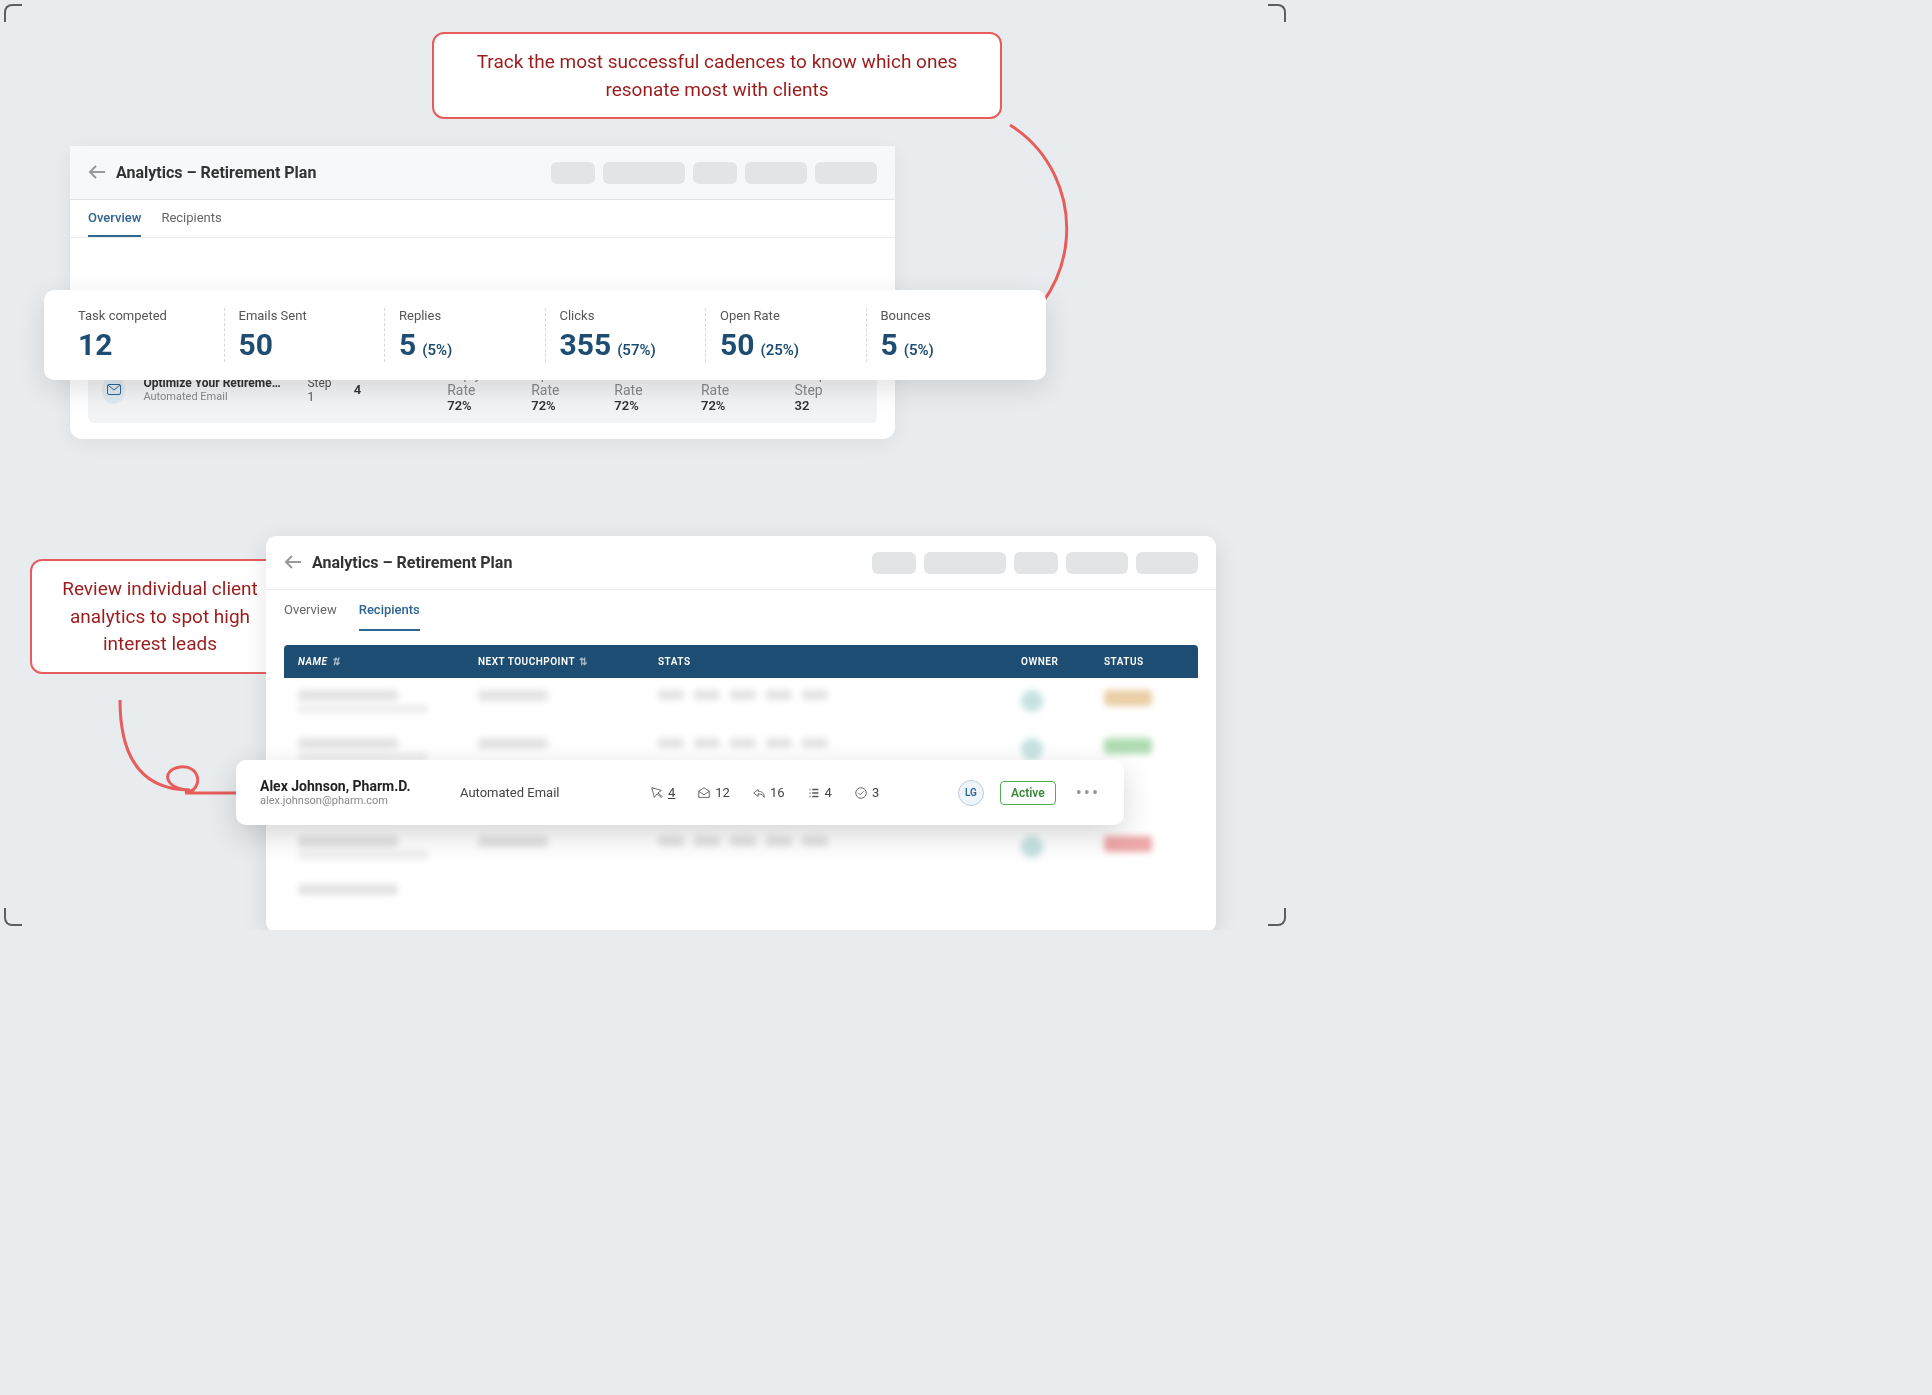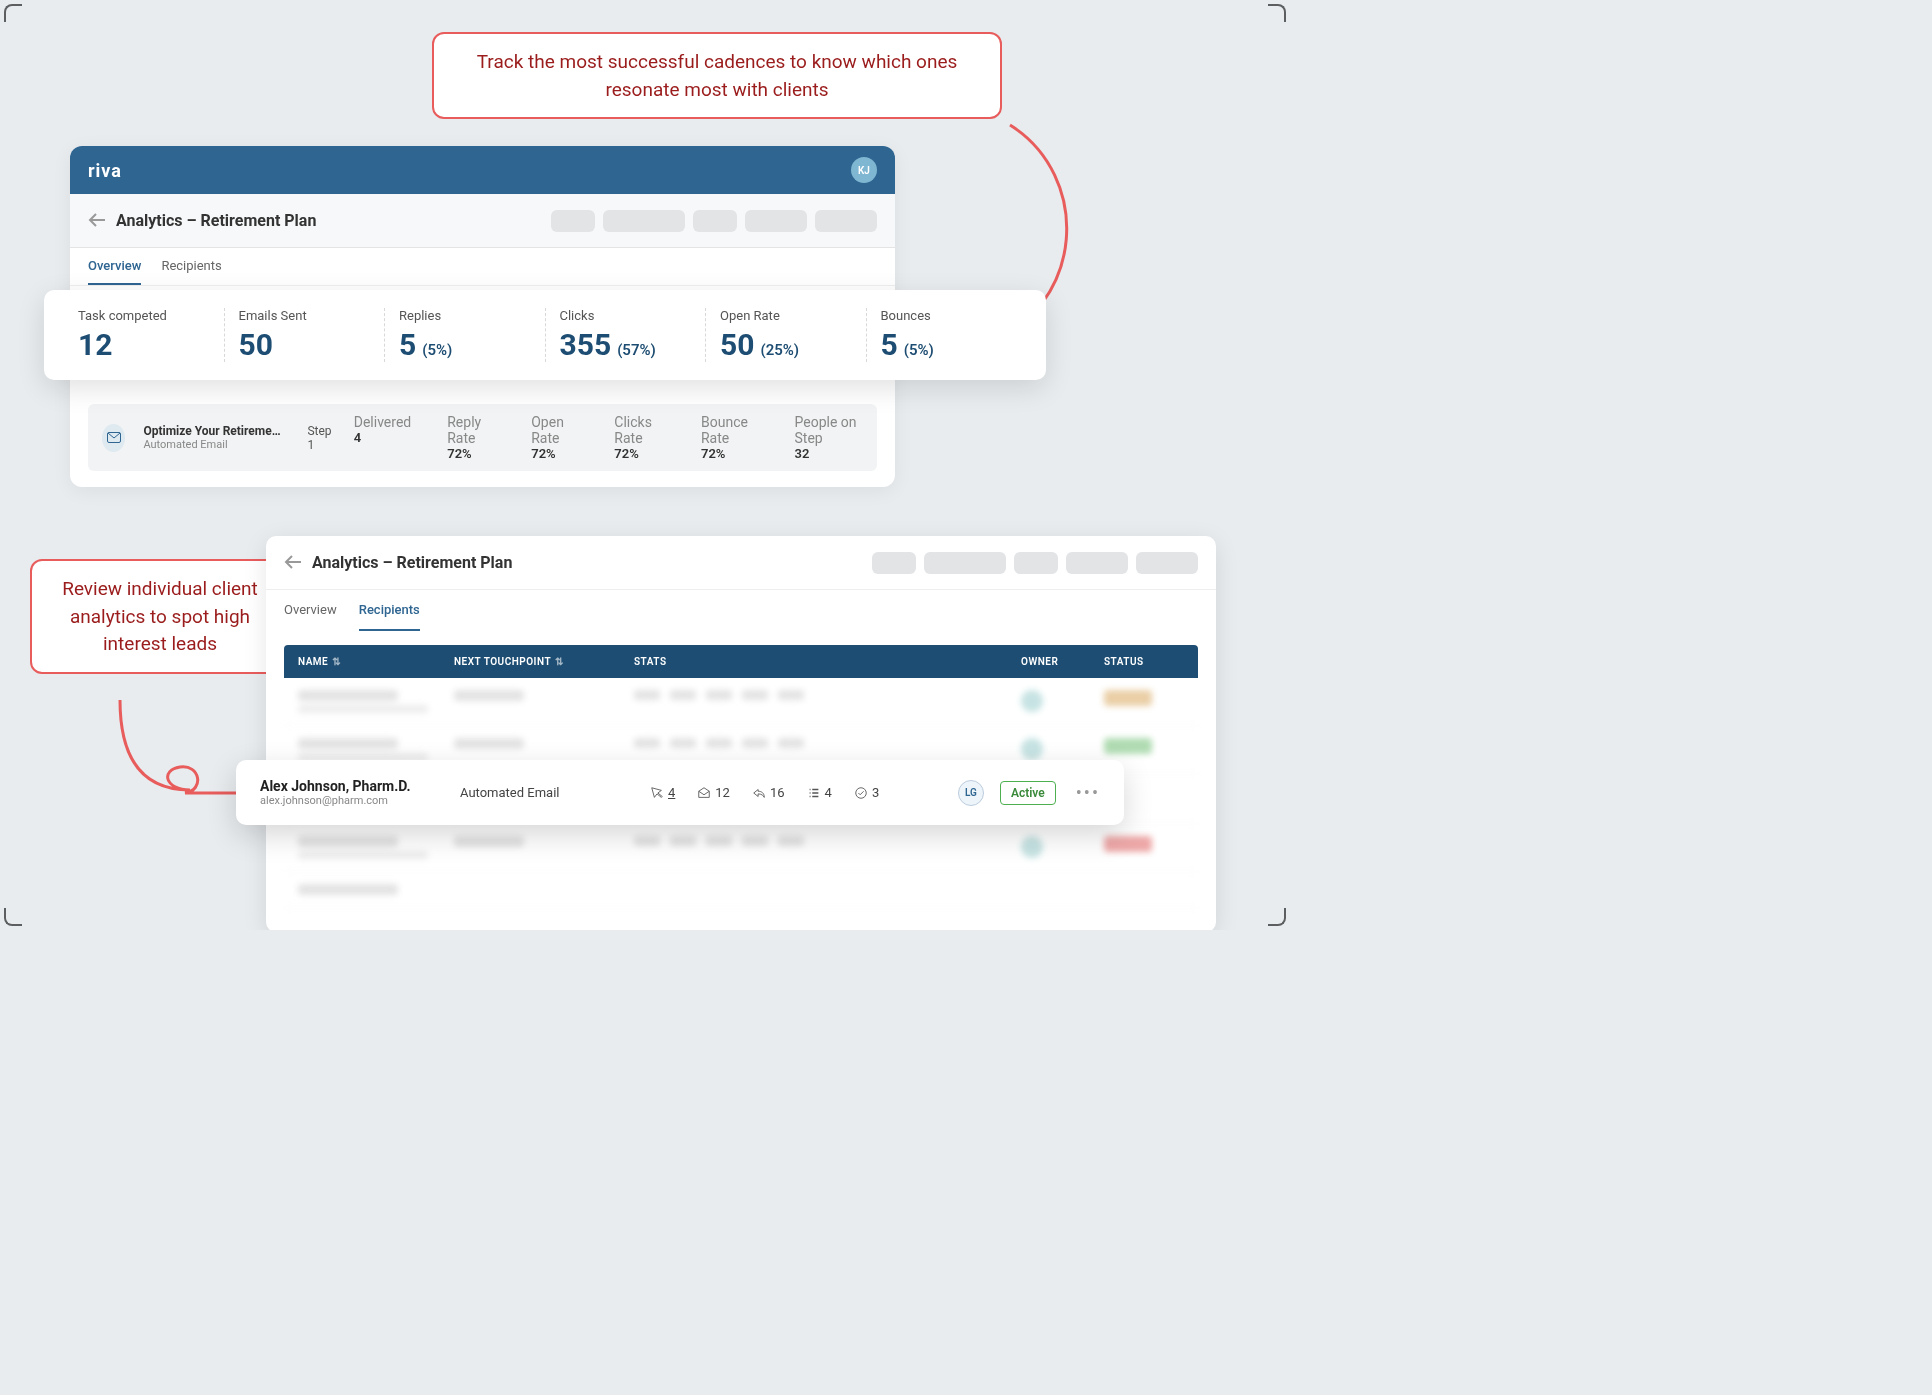--- a/index.html
+++ b/index.html
@@ -141,21 +141,21 @@
     padding:0 18px; border-bottom:1px solid #eee;
   }
   .p2-tabs { display:flex; gap:22px; padding:0 18px; font-size:13px; }
   .p2-tabs .tab { padding:12px 0; }
   .p2-content { padding:14px 18px 24px 18px; }
   .thead {
     background:#1d4d72; color:#fff;
     display:flex; padding:11px 14px; border-radius:4px 4px 0 0;
     font-size:10px; letter-spacing:0.5px; font-weight:600;
   }
-  .col-name{width:156px;} .col-next{width:180px;} .col-stats{flex:1;} .col-owner{width:83px;} .col-status{width:80px;}
+  .col-name{width:180px;font-style:italic;} .col-next{width:180px;} .col-stats{flex:1;} .col-owner{width:83px;} .col-status{width:80px;}
 
   .blur-row {
     display:flex; padding:12px 14px; border-bottom:1px solid #f0f0f0;
     filter: blur(3px); opacity:0.55;
   }
   .br-pill { background:#ccc; border-radius:4px; height:11px; }
   .br-name { width:100px; }
   .br-sub { width:130px; height:8px; margin-top:4px; background:#ddd; border-radius:3px; }
   .br-next { width:70px; }
   .br-stats { display:flex; gap:10px; }
@@ -222,24 +222,20 @@
   <path d="M60 10 C 140 60, 140 190, 30 235" stroke="#e85c5c" stroke-width="3" fill="none"></path>
   <path d="M30 235 l10 -18 M30 235 l20 4" stroke="#e85c5c" stroke-width="3" fill="none"></path>
 </svg>
 
 <svg class="arrow-svg" style="top:695px;left:90px;" width="200" height="120">
   <path d="M30 5 C 30 60, 50 95, 100 95 C 75 95, 70 75, 90 72 C 110 69, 115 95, 95 98 L 175 98" stroke="#e85c5c" stroke-width="3" fill="none"></path>
   <path d="M175 98 l-14 -9 M175 98 l-14 9" stroke="#e85c5c" stroke-width="3" fill="none"></path>
 </svg>
 
 <div class="panel1">
-  <div class="p1-header">
-    <span class="p1-logo">riva</span>
-    <div class="avatar">KJ</div>
-  </div>
   <div class="p1-titlebar">
     <div class="title-left">
       <span class="back-arrow">
         <svg width="18" height="14" viewBox="0 0 18 14">
             <path d="M8 1 L2 7 L8 13 M2 7 H17" stroke="#999" stroke-width="2" fill="none"></path>
           </svg>
       </span>
       <span class="page-title">Analytics – Retirement Plan</span>
     </div>
     <div class="placeholders">

